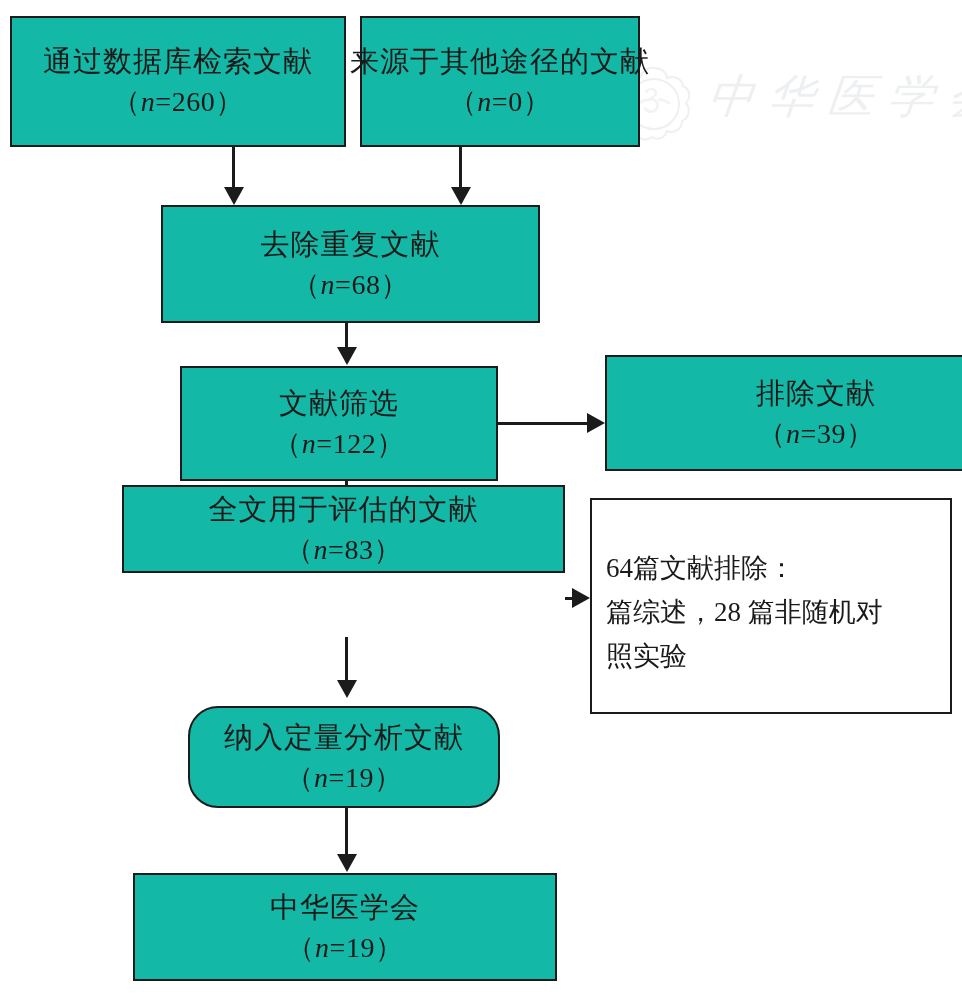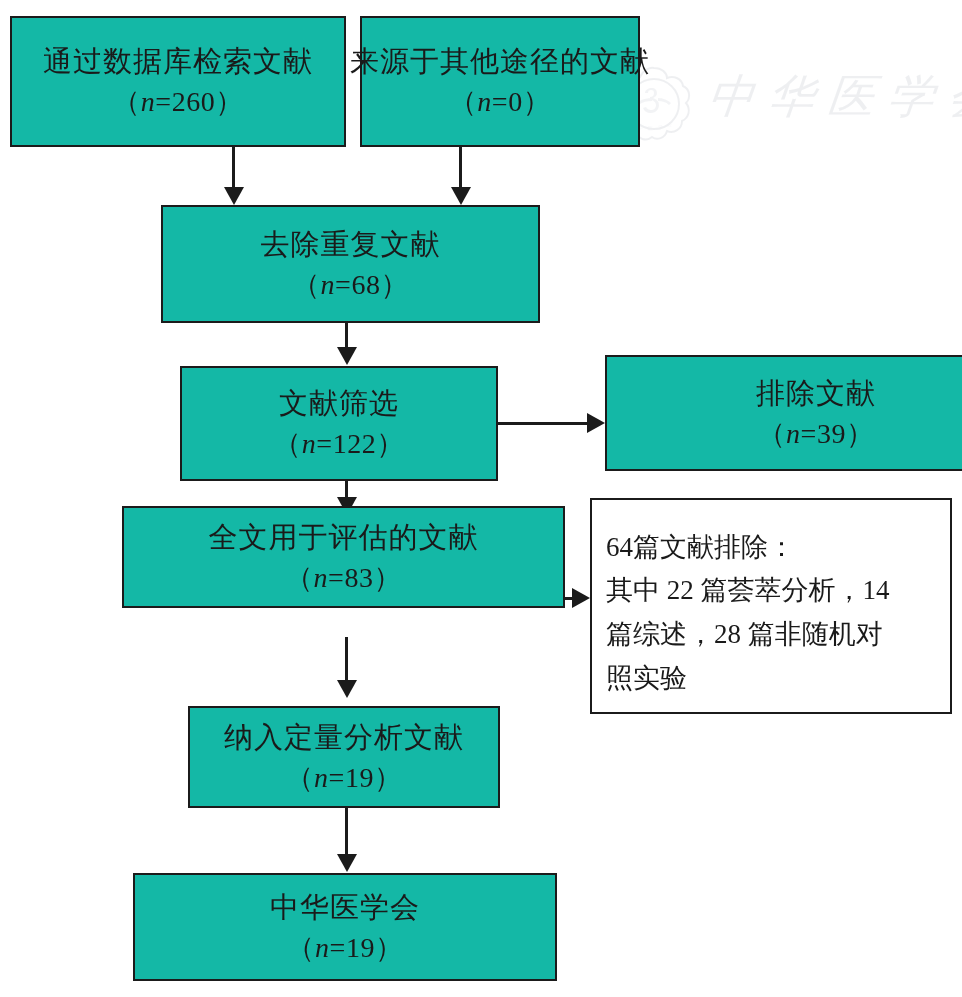--- a/index.html
+++ b/index.html
@@ -201,39 +201,38 @@
     <div class="line">排除文献</div>
     <div class="count"><span>（</span><span class="ital">n</span><span>=39</span><span>）</span></div>
   </div>
 
   <div class="hline" style="left:498px; top:422px; width:91px;"></div>
   <div class="arrow-right" style="left:587px; top:413px;"></div>
 
   <div class="vline" style="left:345px; top:481px; height:18px;"></div>
   <div class="arrow-down" style="left:337px; top:497px;"></div>
 
-  <div class="node" style="left:122px; top:506px; width:443px; height:102px;">
+  <div class="node" style="left:122px; top:485px; width:443px; height:88px;">
     <div class="line">全文用于评估的文献</div>
     <div class="count"><span>（</span><span class="ital">n</span><span>=83</span><span>）</span></div>
   </div>
 
   <div class="note" style="left:590px; top:498px; width:362px; height:216px;">
     <div class="nline">64篇文献排除：</div>
-    <div class="nline">其中 22 篇荟萃分析，14</div>
     <div class="nline">篇综述，28 篇非随机对</div>
     <div class="nline">照实验</div>
   </div>
 
   <div class="hline" style="left:565px; top:597px; width:12px;"></div>
   <div class="arrow-right" style="left:572px; top:588px;"></div>
 
   <div class="vline" style="left:345px; top:637px; height:45px;"></div>
   <div class="arrow-down" style="left:337px; top:680px;"></div>
 
-  <div class="node" style="left:188px; top:706px; width:312px; height:102px;">
+  <div class="node" style="left:188px; top:706px; width:312px; height:102px;border-radius:30px;">
     <div class="line">纳入定量分析文献</div>
     <div class="count"><span>（</span><span class="ital">n</span><span>=19</span><span>）</span></div>
   </div>
 
   <div class="vline" style="left:345px; top:808px; height:48px;"></div>
   <div class="arrow-down" style="left:337px; top:854px;"></div>
 
   <div class="node" style="left:133px; top:873px; width:424px; height:108px;">
     <div class="line">中华医学会</div>
     <div class="count"><span>（</span><span class="ital">n</span><span>=19</span><span>）</span></div>

